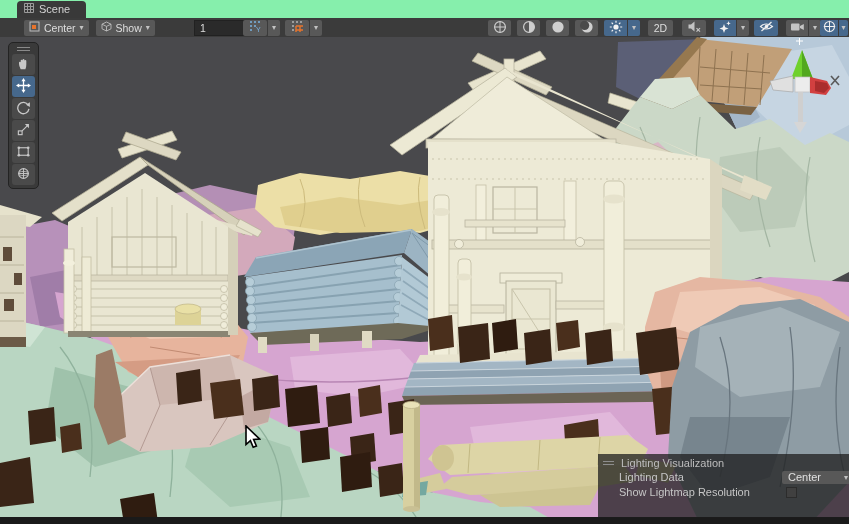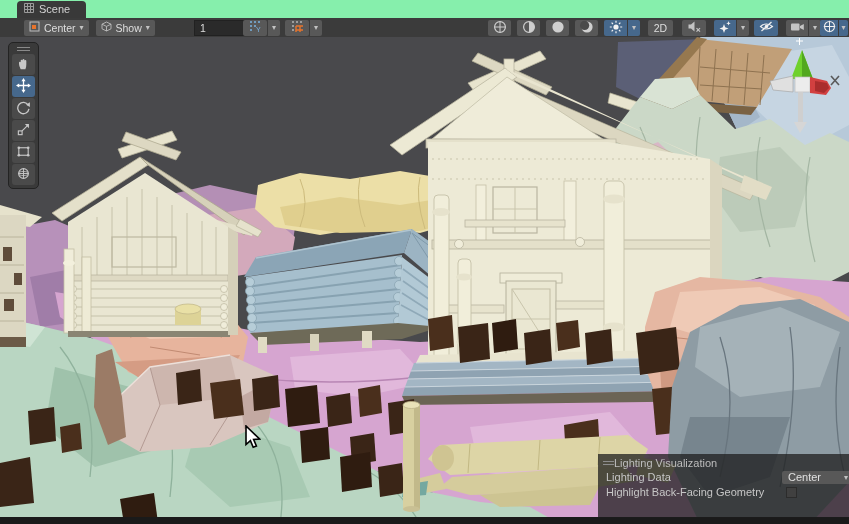--- a/index.html
+++ b/index.html
@@ -33,24 +33,24 @@
   .tools .handle i{display:block;width:13px;height:1px;background:#8a8a8a;}
   .toolbtn{width:23px;height:21px;margin:1px auto;border-radius:3px;background:#4a4a4a;
        display:flex;align-items:center;justify-content:center;}
   .toolbtn.active{background:#46688C;}
   
   .viewport{position:absolute;top:37px;left:0;width:849px;height:487px;background:#49494c;overflow:hidden;}
   .viewport svg{display:block;}
   
   .lightpanel{position:absolute;left:598px;top:417px;width:251px;height:64px;
        background:rgba(28,28,28,0.74);color:#c6c6c6;z-index:40;}
-  .lp-title{display:flex;align-items:center;height:15px;padding:1px 4px 0 5px;color:#bdbdbd;}
+  .lp-title{display:flex;align-items:center;gap:7px;height:15px;padding:1px 4px 0 5px;color:#bdbdbd;}
   .lp-handle{display:flex;flex-direction:column;gap:2px;}
   .lp-handle i{display:block;width:11px;height:1px;background:#8d8d8d;}
-  .lp-row{position:relative;height:15px;line-height:15px;padding-left:8px;white-space:nowrap;}
+  .lp-row{position:relative;height:15px;line-height:15px;padding-left:21px;white-space:nowrap;}
   .lp-drop{position:absolute;left:184px;top:1px;width:60px;height:13px;background:#585858;
        border-radius:2px;display:flex;align-items:center;justify-content:space-between;
        padding:0 4px 0 6px;color:#e0e0e0;}
   .lp-check{position:absolute;left:188px;top:2px;width:11px;height:11px;background:#404040;
        border:1px solid #2c2c2c;box-sizing:border-box;}
   
   .cursor{position:absolute;left:245px;top:388px;z-index:50;pointer-events:none;}
 </style>
 </head>
 <body>
@@ -520,21 +520,21 @@
       <span>Lighting Visualization</span>
     </div>
     <div class="lp-row">
       <span>Lighting Data</span>
       <span class="lp-drop">
         <span>Center</span>
         <span class="arrow">▾</span>
       </span>
     </div>
     <div class="lp-row">
-      <span>Highlight Back-Facing Geometry</span>
+      <span>Show Lightmap Resolution</span>
       <span class="lp-check"></span>
     </div>
   </div>
 
   <div class="cursor">
     <svg width="16" height="24" viewBox="0 0 16 24">
       <path d="M1,1 L1,19.5 L5.4,15.6 L8.2,22.3 L11.4,21 L8.6,14.4 L14.5,14 Z" fill="#ffffff" stroke="#000000" stroke-width="1.6"></path>
     </svg>
   </div>
 </div>

